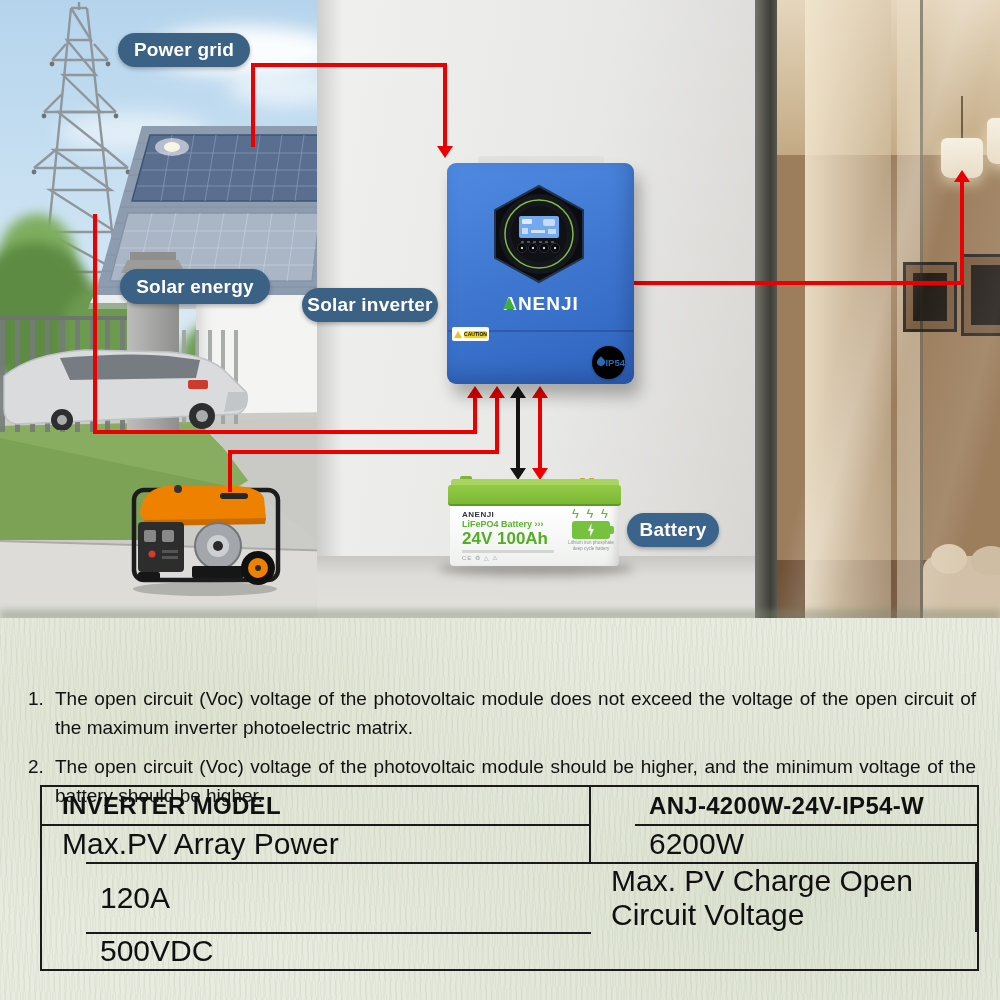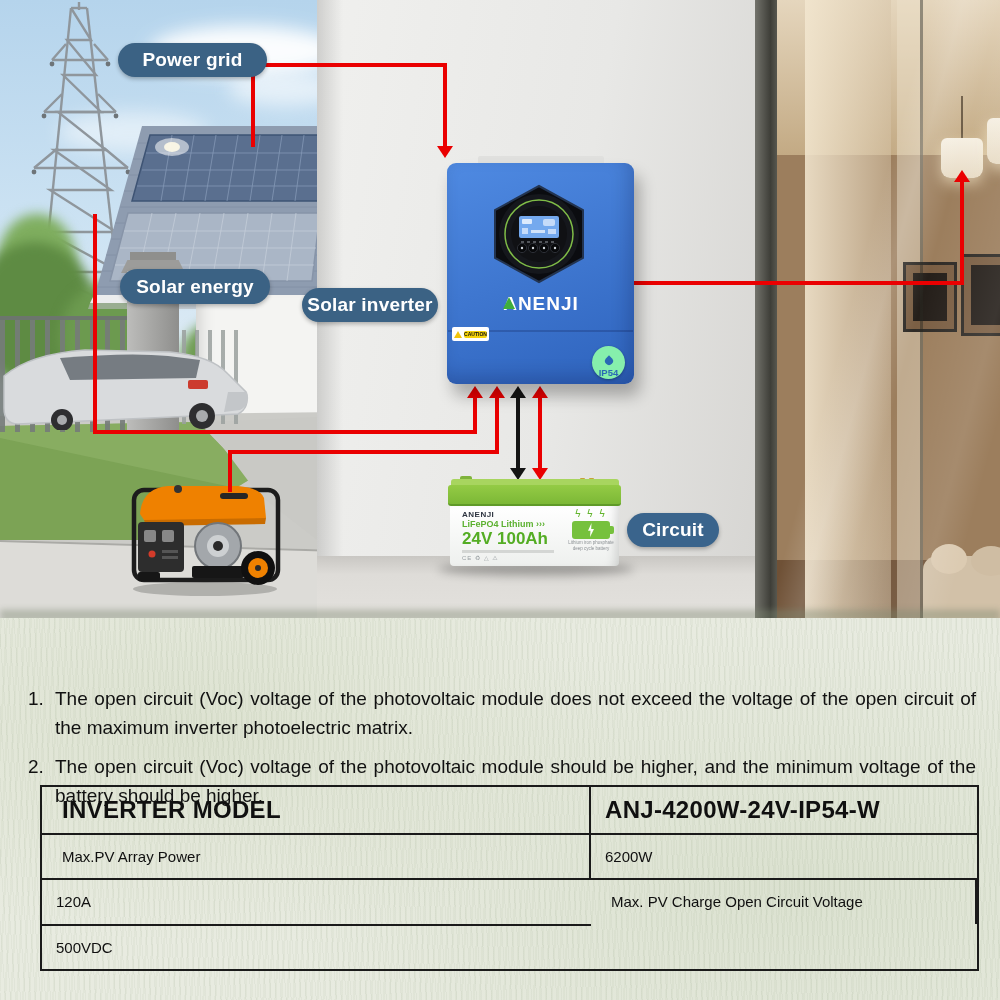--- a/index.html
+++ b/index.html
@@ -84,54 +84,54 @@
   .inv-hex{position:absolute;left:45px;top:28px;width:96px;height:104px;}
   .inv-logo{position:absolute;left:0;top:139px;width:190px;text-align:center;
             font-weight:bold;font-size:19px;letter-spacing:1px;color:#fff;}
   .inv-logo::before{content:"";position:absolute;left:57px;top:4px;
             border-left:6px solid transparent;border-right:6px solid transparent;border-bottom:12px solid #3fae3c;}
   .caution{position:absolute;left:6px;top:173px;width:37px;height:14px;background:#fff;border-radius:2px;
            display:flex;align-items:center;gap:2px;padding:0 2px;box-sizing:border-box;}
   .c-tri{width:0;height:0;border-left:4px solid transparent;border-right:4px solid transparent;border-bottom:7px solid #f2c40c;}
   .c-band{flex:1;background:#f6d40a;border-radius:2px;font-size:5px;font-weight:bold;color:#111;
           line-height:7px;height:7px;text-align:center;overflow:hidden;}
-  .ip54{position:absolute;left:146px;top:192px;width:33px;height:33px;border-radius:50%;background:#86efac;
-        box-shadow:0 1px 3px rgba(0,0,0,.3);display:flex;flex-direction:column;align-items:center;justify-content:flex-end;}
+  .ip54{position:absolute;left:146px;top:192px;width:33px;height:33px;border-radius:50%;background:#000000;
+        box-shadow:0 1px 3px rgba(0,0,0,.3);display:flex;flex-direction:row;align-items:center;justify-content:flex-end;}
   .ip54-text{font-size:9.5px;font-weight:bold;color:#2a69b4;line-height:12px;}
   .drop{width:8px;height:8px;background:#2a69b4;border-radius:0 50% 50% 50%;transform:rotate(45deg);margin-bottom:2px;}
 
   
   .battery{left:448px;top:476px;width:175px;height:94px;}
   .bat-terms{position:absolute;left:12px;top:0;width:12px;height:8px;background:#7fb33c;border-radius:2px;}
   .bat-terms2{position:absolute;left:132px;top:2px;width:5px;height:5px;background:#c9a23a;border-radius:1px;}
   .bat-terms3{position:absolute;left:141px;top:2px;width:5px;height:5px;background:#c9a23a;border-radius:1px;}
   .bat-lidtop{position:absolute;left:3px;top:3px;width:168px;height:9px;background:#a8d55f;border-radius:3px;}
   .bat-lid{position:absolute;left:0;top:9px;width:173px;height:19px;border-radius:3px;
            background:linear-gradient(180deg,#94cb45,#7cb836);border-bottom:2px solid #5f9a28;}
   .bat-body{position:absolute;left:2px;top:30px;width:169px;height:60px;border-radius:0 0 4px 4px;
             background:linear-gradient(180deg,#ffffff,#eef0ee);box-shadow:inset -10px 0 12px -8px rgba(0,0,0,.18);}
   .bat-left{position:absolute;left:14px;top:34px;width:100px;}
   .bat-brand{font-size:8px;font-weight:bold;color:#2e3440;letter-spacing:.5px;}
   .bat-type{font-size:9px;font-weight:bold;color:#5cb130;white-space:nowrap;}
   .bat-spec{font-size:17px;font-weight:bold;color:#54ad24;line-height:19px;}
   .bat-bar{width:92px;height:3px;background:#d4d6d4;margin:2px 0 1px;}
   .bat-certs{font-size:6px;color:#9aa0a3;letter-spacing:1px;}
   .bat-right{position:absolute;left:118px;top:33px;width:50px;text-align:center;}
-  .bat-bolts{font-size:10px;color:#63b52d;letter-spacing:2px;line-height:10px;}
+  .bat-bolts{font-size:13px;color:#63b52d;letter-spacing:2px;line-height:10px;}
   .bat-icon{position:relative;width:38px;height:18px;background:#76c13d;border-radius:3px;margin:2px auto 1px;}
   .bat-icon::after{content:"";position:absolute;right:-4px;top:5px;width:4px;height:8px;background:#76c13d;border-radius:0 2px 2px 0;}
   .bat-boltwhite{position:absolute;left:14px;top:2px;width:10px;height:14px;background:#fff;
                  clip-path:polygon(55% 0,20% 55%,45% 55%,40% 100%,80% 42%,52% 42%);}
   .bat-desc{font-size:4.5px;color:#8b9094;line-height:5.5px;}
 
   
   .pill{position:absolute;background:#3b6284;color:#fff;font-weight:bold;font-size:19px;
         display:flex;align-items:center;justify-content:center;border-radius:18px;
         box-shadow:0 2px 4px rgba(0,0,0,.28);letter-spacing:.2px;}
-  .p-grid{left:118px;top:33px;width:149px;height:34px;margin-top:10px;}
+  .p-grid{left:118px;top:33px;width:132px;height:34px;}
   .p-solar{left:120px;top:269px;width:150px;height:35px;}
   .p-inv{left:302px;top:288px;width:136px;height:34px;}
   .p-gen{left:257px;top:550px;width:112px;height:37px;background:#35628f;}
   .p-bat{left:627px;top:513px;width:92px;height:34px;background:#3a648c;}
 
   
   .line{position:absolute;background:#ea0001;}
   .blk{background:#141414;}
   .arr-d{position:absolute;width:0;height:0;border-left:8px solid transparent;border-right:8px solid transparent;border-top:12px solid #ea0001;}
   .arr-u{position:absolute;width:0;height:0;border-left:8px solid transparent;border-right:8px solid transparent;border-bottom:12px solid #ea0001;}
@@ -149,25 +149,25 @@
           radial-gradient(ellipse 420px 210px at 20% 30%,rgba(200,210,180,.35),rgba(255,255,255,0)),
           radial-gradient(ellipse 520px 260px at 80% 70%,rgba(185,200,165,.28),rgba(255,255,255,0));}
   .heading{position:absolute;left:28px;top:22px;width:960px;font-size:27px;font-weight:bold;color:#0a0a0a;letter-spacing:0;}
   .points{position:absolute;left:28px;top:66px;width:948px;}
   .point{display:flex;font-size:19px;color:#111;line-height:1.55;margin-bottom:9px;}
   .pnum{width:27px;flex:none;}
   .ptext{flex:1;text-align:justify;}
   .spec{position:absolute;left:40px;top:167px;width:935px;height:182px;
         display:grid;grid-template-columns:549px 1fr;grid-template-rows:repeat(4,1fr);
         border:2px solid #1a1a1a;}
-  .cell{border-top:2px solid #1a1a1a;display:flex;align-items:center;font-size:15px;color:#101010;
+  .cell{border-top:2px solid #1a1a1a;display:flex;align-items:center;font-size:30px;color:#101010;
         padding-left:20px;box-sizing:border-box;}
   .cell.r0{border-top:none;font-weight:bold;}
   .cell.lab{border-right:2px solid #1a1a1a;}
-  .cell.val{padding-left:14px;}
+  .cell.val{padding-left:14px;margin-left:44px;}
   .cell.caps{font-size:24px;letter-spacing:.3px;}
 </style>
 </head>
 <body>
 
 <div class="stage">
 
   <div class="scene">
 
     <div class="sky">
@@ -358,39 +358,39 @@
 
     <div class="abs battery">
       <div class="bat-terms"></div>
       <div class="bat-terms2"></div>
       <div class="bat-terms3"></div>
       <div class="bat-lidtop"></div>
       <div class="bat-lid"></div>
       <div class="bat-body"></div>
       <div class="bat-left">
         <div class="bat-brand">ANENJI</div>
-        <div class="bat-type"><span>LiFePO4 Lithium</span> <span>›››</span></div>
+        <div class="bat-type"><span>LiFePO4 Battery</span> <span>›››</span></div>
         <div class="bat-spec">24V 100Ah</div>
         <div class="bat-bar"></div>
         <div class="bat-certs">CE ♻ △ ⚠</div>
       </div>
       <div class="bat-right">
         <div class="bat-bolts">ϟ ϟ ϟ</div>
         <div class="bat-icon">
             <div class="bat-boltwhite"></div>
           </div>
         <div class="bat-desc">Lithium iron phosphate</div>
         <div class="bat-desc">deep cycle battery</div>
       </div>
     </div>
 
     <div class="pill p-grid">Power grid</div>
     <div class="pill p-solar">Solar energy</div>
     <div class="pill p-inv">Solar inverter</div>
-    <div class="pill p-bat">Circuit</div>
+    <div class="pill p-bat">Battery</div>
   </div>
 
   <div class="photoedge"></div>
 
   <div class="info">
     <div class="points">
       <div class="point">
         <span class="pnum">1.</span>
         <span class="ptext">The open circuit (Voc) voltage of the photovoltaic module does not exceed the voltage of the open circuit of the maximum inverter photoelectric matrix.</span>
       </div>

